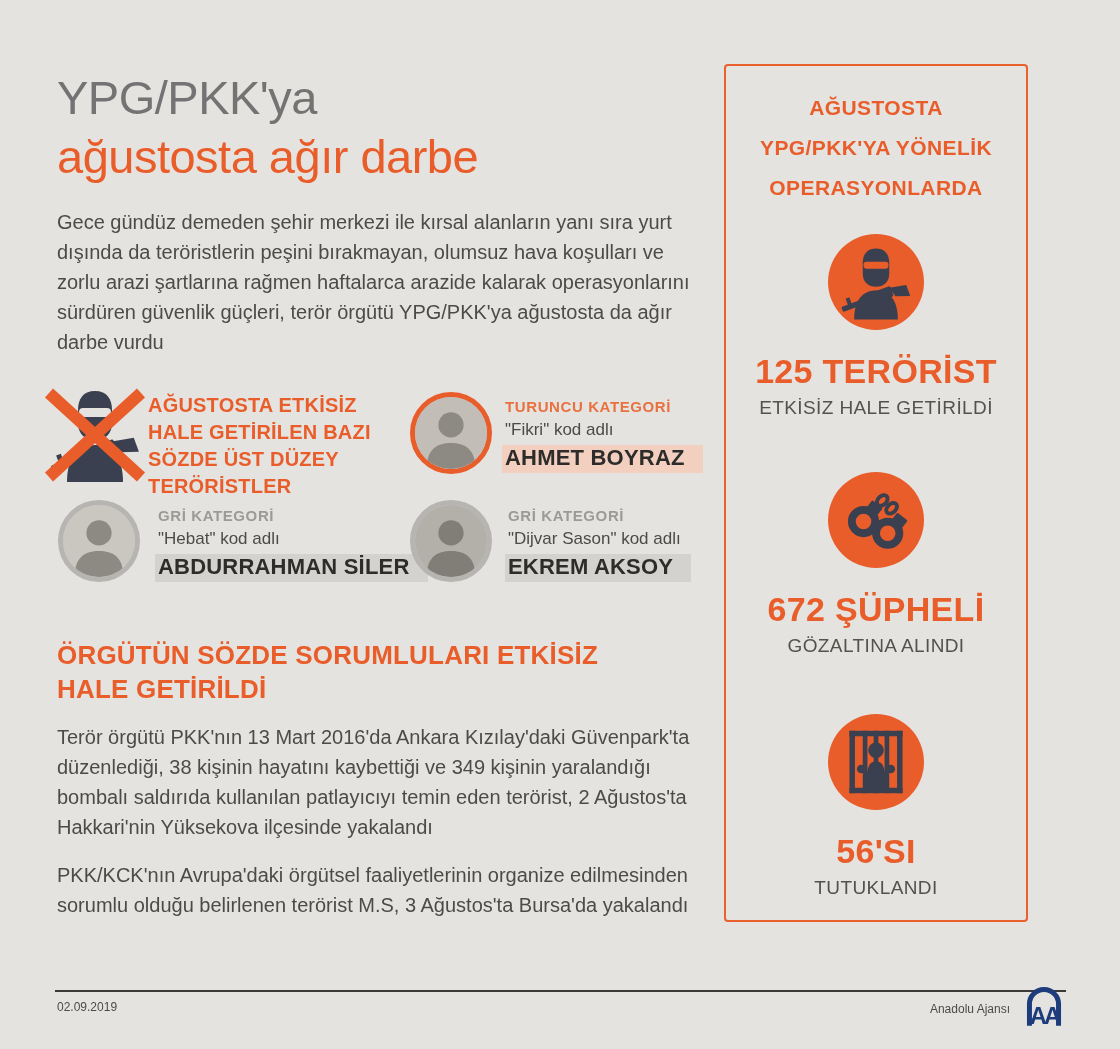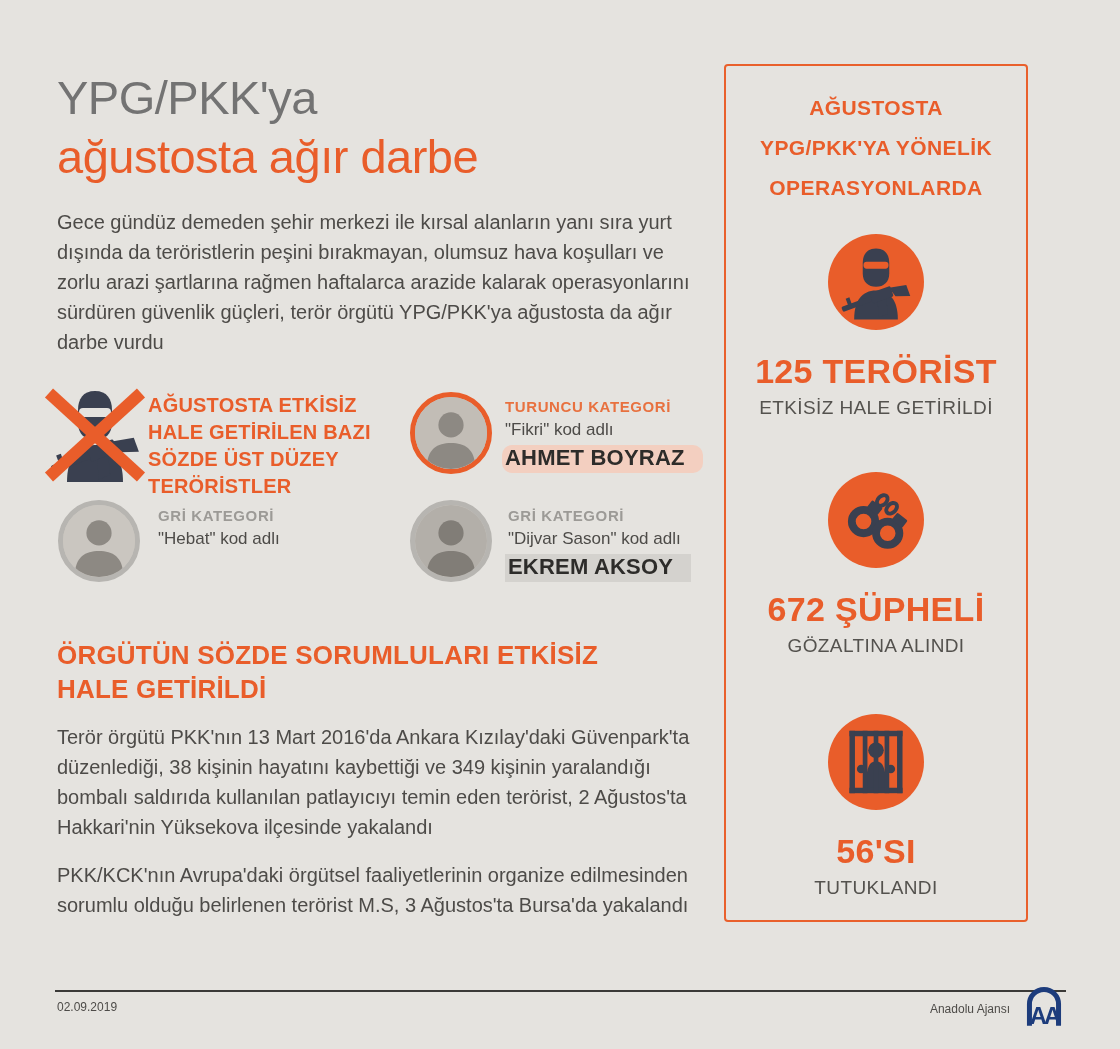--- a/index.html
+++ b/index.html
@@ -39,21 +39,21 @@
   .ring-orange { border:5px solid #e95d2a; }
   .ring-gray   { border:5px solid #b7b5b1; }
 
   .ptext { line-height:1; }
   .pcat  { font-size:15px; font-weight:700; letter-spacing:0.6px; margin-bottom:7px; }
   .pcat.orange { color:#e8713f; }
   .pcat.gray   { color:#9c9a96; }
   .pcode { font-size:17px; color:#4d4b48; margin-bottom:7px; }
   .pname { font-size:22px; font-weight:700; color:#2d2c2a; letter-spacing:0.2px; }
   .pname .hl { display:inline-block; padding:2px 18px 4px 3px; margin-left:-3px; }
-  .hl-orange { background:#f3cfc0;border-radius:10px; }
+  .hl-orange { background:#f3cfc0; }
   .hl-gray   { background:#d4d2ce; }
 
   .section-heading {
     left:57px; top:638px; width:545px;
     font-size:26px; font-weight:700; line-height:34px;
     color:#e95d2a; letter-spacing:0.2px;
   }
   .para { left:57px; width:655px; font-size:20px; line-height:30px; color:#4d4b48; }
   .para1 { top:722px; }
   .para2 { top:860px; }
@@ -144,20 +144,21 @@
     <svg viewBox="0 0 80 80">
       <rect width="80" height="80" fill="#cac6c0"></rect>
       <circle cx="40" cy="31" r="14" fill="#8d8983"></circle>
       <path d="M13 80 C13 57 25 51 40 51 C55 51 67 57 67 80 Z" fill="#8d8983"></path>
     </svg>
   </div>
 </div>
 <div class="abs ptext" style="left:158px; top:508px;">
   <div class="pcat gray">GRİ KATEGORİ</div>
   <div class="pcode">"Hebat" kod adlı</div>
+  <div class="pname"><span class="hl hl-gray">ABDURRAHMAN SİLER</span></div>
 </div>
 
 <div class="abs" style="left:410px; top:500px;">
   <div class="photo ring-gray">
     <svg viewBox="0 0 80 80">
       <rect width="80" height="80" fill="#b3afa9"></rect>
       <circle cx="40" cy="31" r="14" fill="#817d77"></circle>
       <path d="M13 80 C13 57 25 51 40 51 C55 51 67 57 67 80 Z" fill="#817d77"></path>
     </svg>
   </div>

